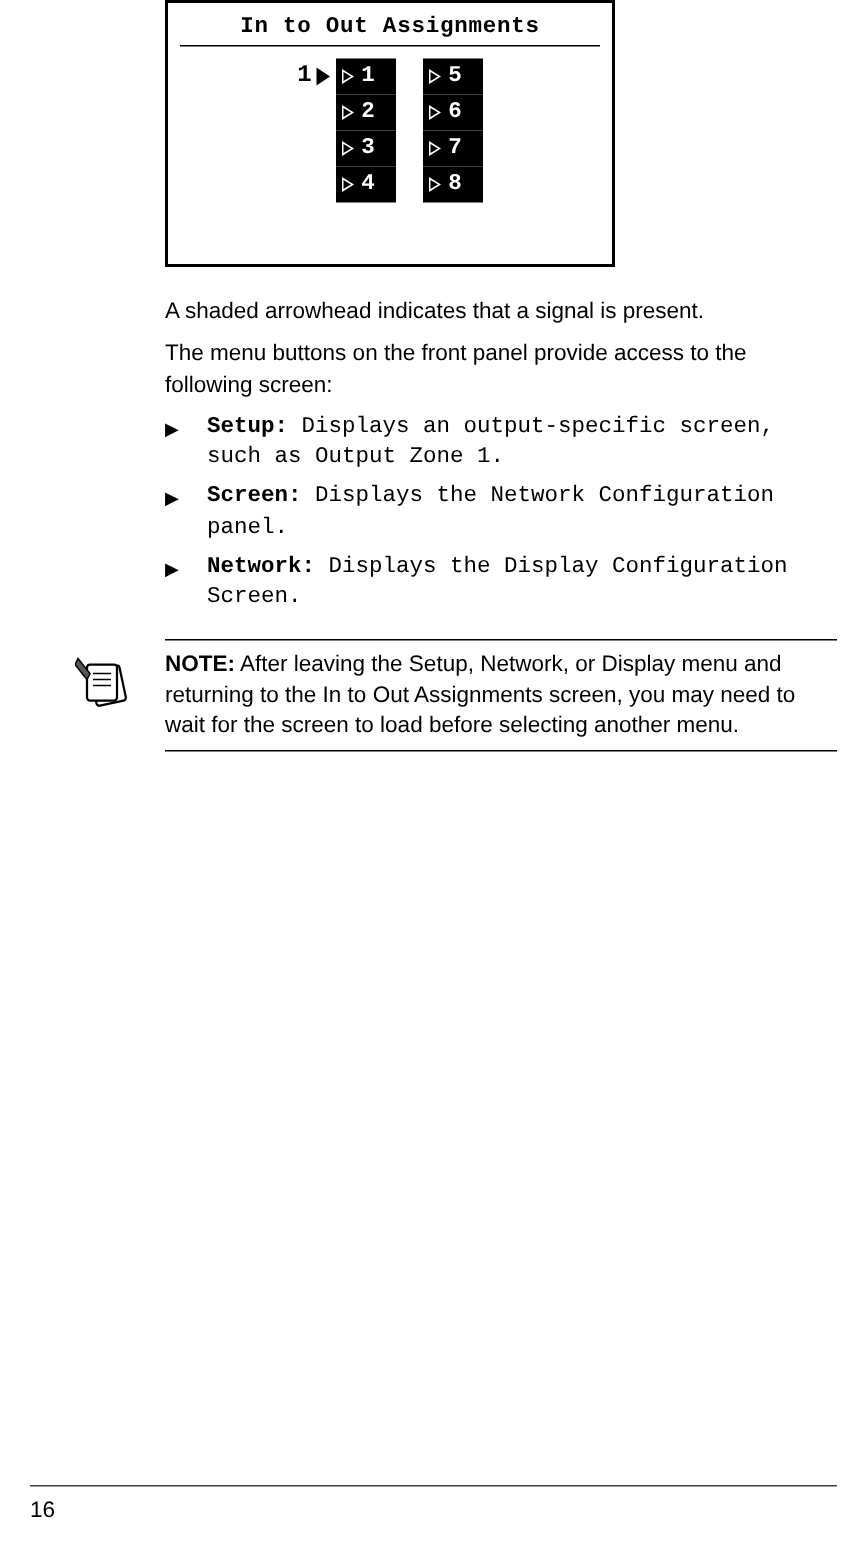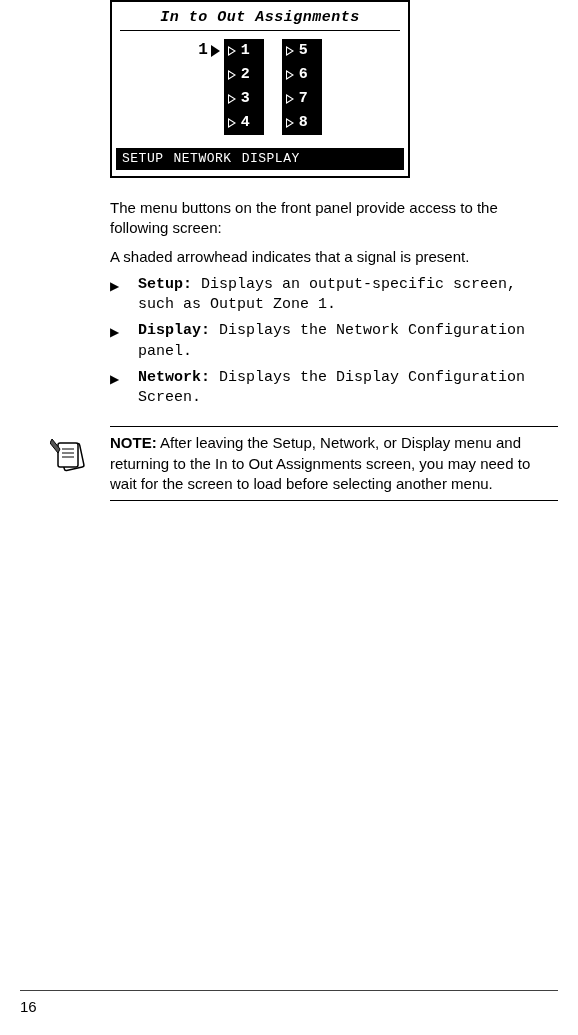--- a/index.html
+++ b/index.html
@@ -28,21 +28,20 @@
       background: #fff;
       overflow: hidden;
     }
     .screen-title {
       font-family: "Courier New", monospace;
       font-size: 15px;
       font-weight: bold;
       text-align: center;
       padding: 6px 0 2px 0;
       letter-spacing: 0.5px;
-      font-style: italic;
     }
     .screen-underline {
       border-bottom: 1.5px solid #000;
       margin: 0 8px 0 8px;
     }
     .assign-body {
       display: flex;
       justify-content: center;
       padding-top: 8px;
       gap: 0;
@@ -225,38 +224,33 @@
         <div class="cell">
             <span class="tri-outline"></span>
             <span>7</span>
           </div>
         <div class="cell">
             <span class="tri-outline"></span>
             <span>8</span>
           </div>
       </div>
     </div>
-    <div class="footer-bar">
-      <span>SETUP</span>
-      <span>NETWORK</span>
-      <span>DISPLAY</span>
-    </div>
   </div>
 
+  <p class="para">A shaded arrowhead indicates that a signal is present.</p>
   <p class="para">The menu buttons on the front panel provide access to the following screen:</p>
-  <p class="para">A shaded arrowhead indicates that a signal is present.</p>
 
   <ul class="bullet-list">
     <li class="bullet-item">
       <span class="bullet-marker">▶</span>
       <span class="bullet-text"><span class="bold">Setup:</span><span> Displays an output-specific screen, such as Output Zone 1.</span></span>
     </li>
     <li class="bullet-item">
       <span class="bullet-marker">▶</span>
-      <span class="bullet-text"><span class="bold">Display:</span><span> Displays the Network Configuration panel.</span></span>
+      <span class="bullet-text"><span class="bold">Screen:</span><span> Displays the Network Configuration panel.</span></span>
     </li>
     <li class="bullet-item">
       <span class="bullet-marker">▶</span>
       <span class="bullet-text"><span class="bold">Network:</span><span> Displays the Display Configuration Screen.</span></span>
     </li>
   </ul>
 
   <div class="note-block">
     <div class="note-rule"></div>
     <div class="note-row">

